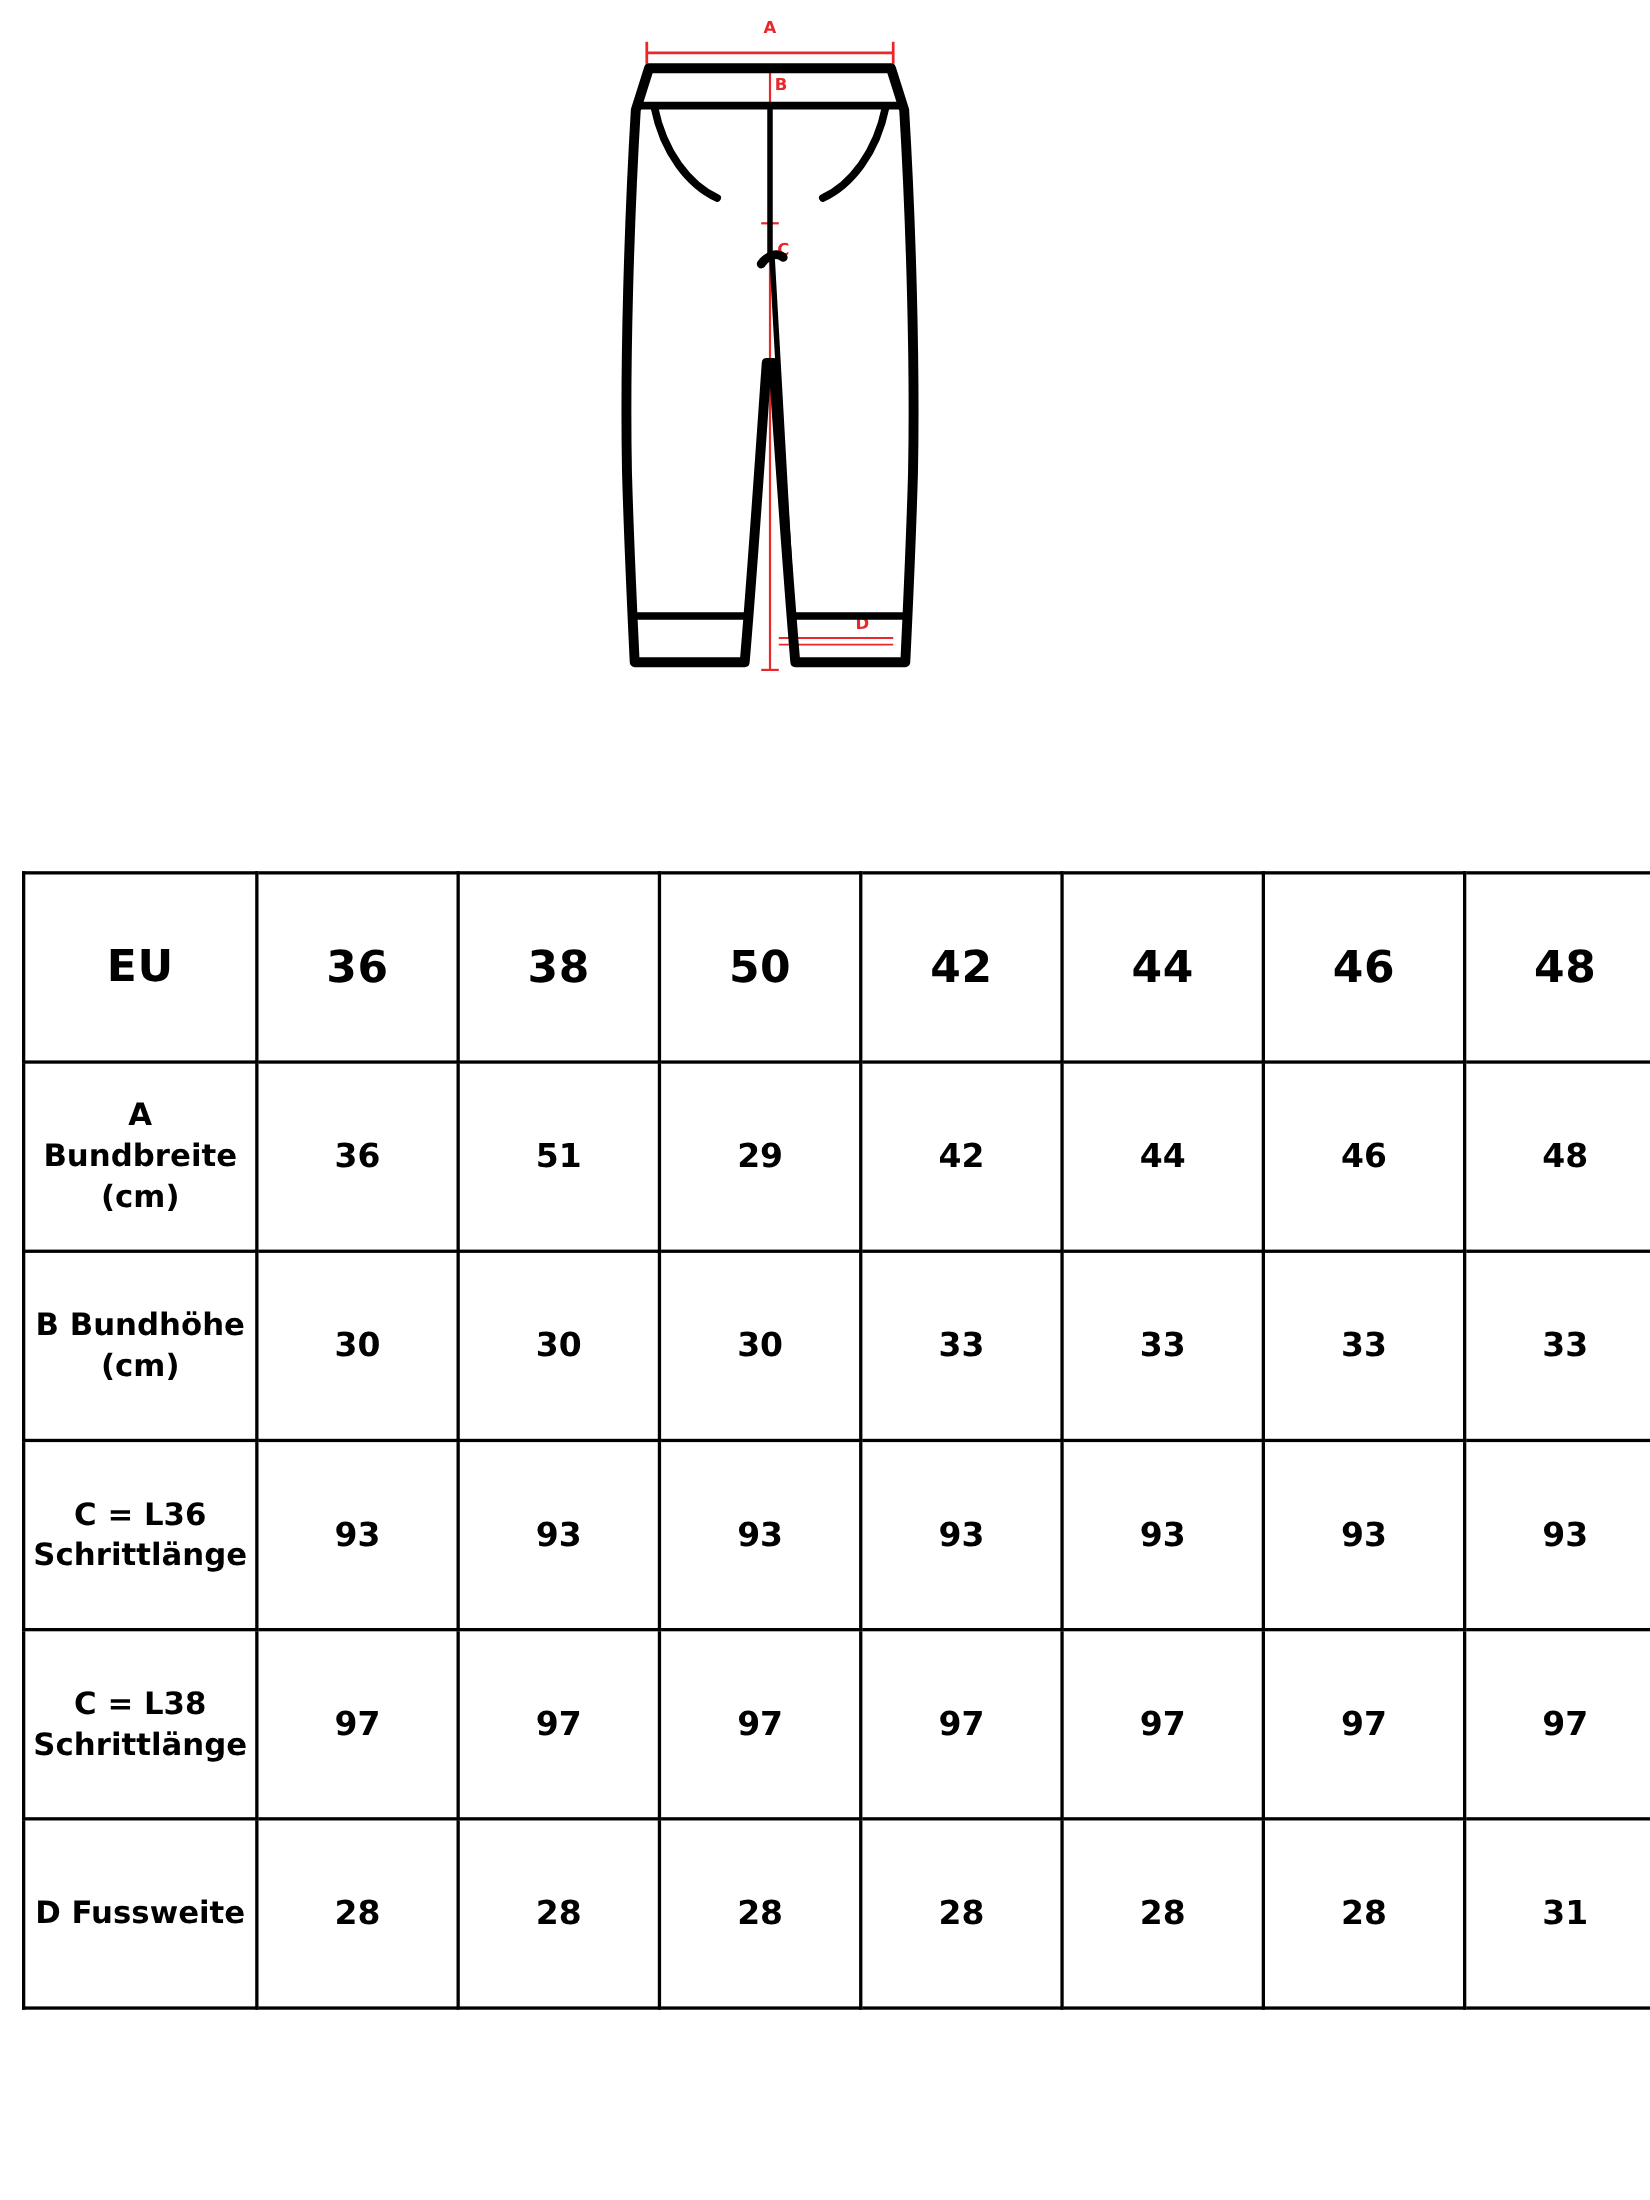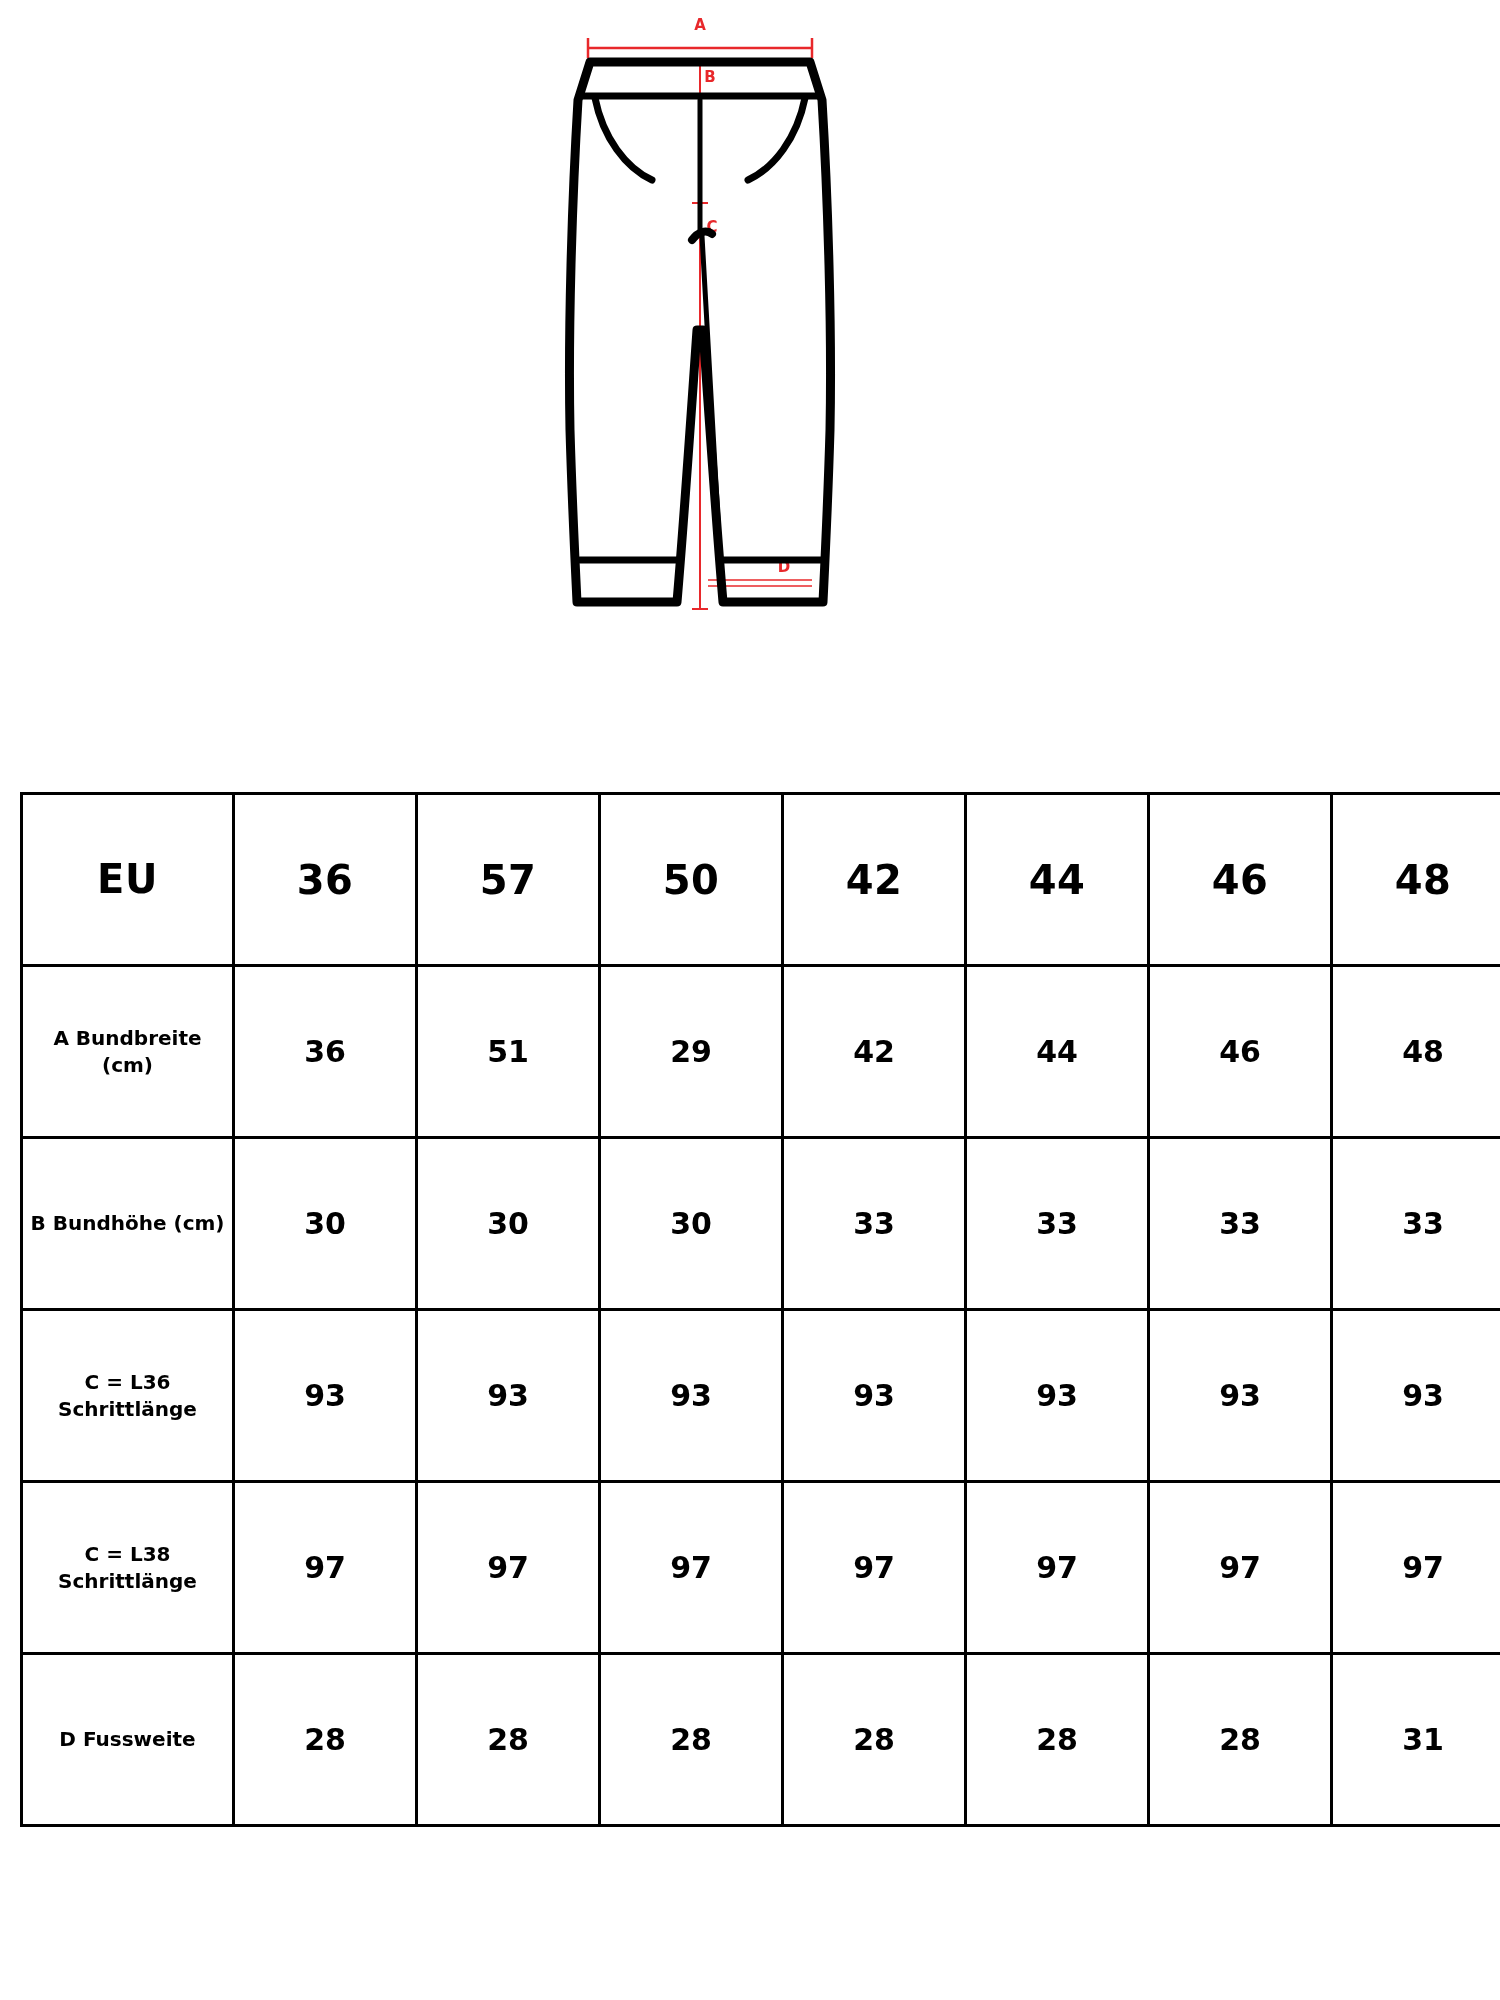--- a/index.html
+++ b/index.html
@@ -63,21 +63,21 @@
   }
   tr.header-row td.label-cell {
     font-size: 40px;
   }
 
   
   tbody tr td {
     height: 172px;
   }
   td.label-cell {
-    font-size: 20px;
+    font-size: 28px;
     font-weight: bold;
     line-height: 1.32;
     padding-left: 10px;
     padding-right: 10px;
   }
   td.value-cell {
     font-size: 30px;
     font-weight: bold;
   }
 
@@ -151,21 +151,21 @@
         <col class="c-size">
         <col class="c-size">
       <col class="c-size">
         <col class="c-size">
         <col class="c-size">
     </colgroup>
     <thead>
       <tr class="header-row">
         <td class="label-cell">EU</td>
         <td>36</td>
-        <td>57</td>
+        <td>38</td>
         <td>50</td>
         <td>42</td>
         <td>44</td>
         <td>46</td>
         <td>48</td>
       </tr>
     </thead>
     <tbody>
       <tr>
         <td class="label-cell">A Bundbreite (cm)</td>

